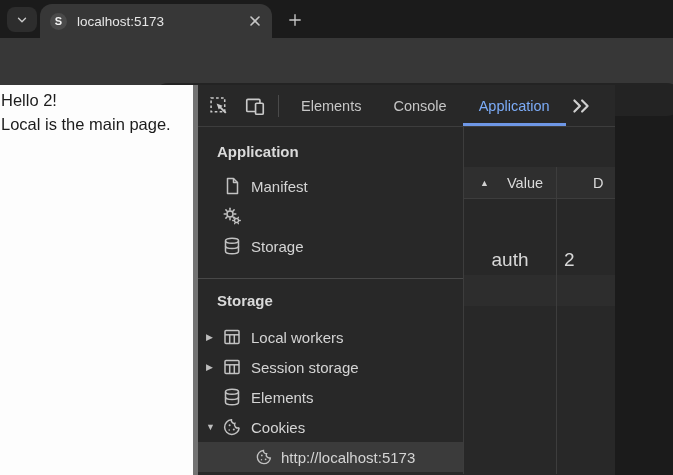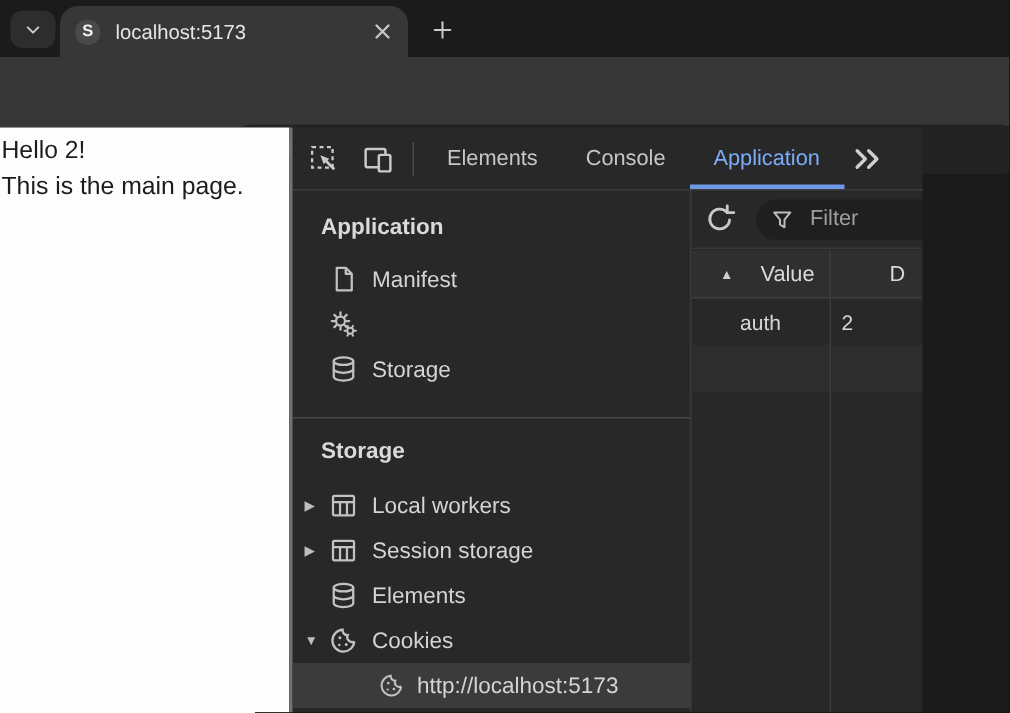--- a/index.html
+++ b/index.html
@@ -22,21 +22,21 @@
   .toolbar{position:absolute;left:0;top:38px;width:673px;height:47px;background:var(--chrome_bg,#373737);}
   .nav-btn{position:absolute;top:52px;width:20px;height:20px;color:#d5d5d5;cursor:pointer;}
   .nav-btn.disabled{color:#6d6d6d;}
   .urlbar{position:absolute;left:152px;top:45px;right:-10px;height:33px;border-radius:17px;background:var(--urlbar_bg,#232323);display:flex;align-items:center;padding-left:11px;cursor:text;}
   .site-info{width:17px;height:17px;color:#c9c9c9;flex:none;}
   .url-text{margin-left:12px;color:#dcdcdc;font-size:14.5px;white-space:nowrap;}
   
   .page{position:absolute;left:0;top:85px;width:193px;height:390px;background:var(--page_bg,#fdfdfd);color:#1c1c1c;padding:3px 16px 0 1px;}
   .page-line{font-size:16.5px;line-height:24px;white-space:nowrap;}
   
-  .devtools{position:absolute;left:193px;top:85px;width:422px;height:390px;background:var(--devtools_bg,#282828);border-left:2px solid #737373;color:#d2d2d2;}
+  .devtools{position:absolute;left:193px;top:85px;width:422px;height:390px;background:var(--devtools_bg,#282828);border-left:5px solid #737373;color:#d2d2d2;}
   .dt-tabstrip{height:42px;border-bottom:1px solid var(--panel_line,#3d3d3d);display:flex;align-items:center;padding-left:10px;}
   .icon-btn{width:22px;height:22px;color:#c9c9c9;cursor:pointer;flex:none;}
   .inspect-btn{margin-right:14px;}
   .device-btn{margin-right:12px;}
   .vdiv{width:1px;height:22px;background:#4a4a4a;margin-right:6px;flex:none;}
   .dt-tab{height:41px;display:flex;align-items:center;padding:0 16px;font-size:14.5px;color:#c6c6c6;cursor:pointer;white-space:nowrap;}
   .dt-tab:first-of-type{margin-left:12px;}
   .dt-tab.active{color:var(--accent_blue,#7cacf8);border-bottom:3px solid var(--underline_blue,#6e97e6);padding-top:3px;}
   .dt-more{margin-left:4px;width:22px;height:22px;color:#cfcfcf;cursor:pointer;}
   .dt-body{display:flex;height:347px;}
@@ -62,21 +62,21 @@
   .filter-pill input::placeholder{color:#9e9e9e;}
   .dt-table{position:absolute;left:0;top:40px;right:0;bottom:0;}
   .thead{height:32px;background:var(--header_row,#2f2f2f);border-bottom:1px solid var(--panel_line,#3d3d3d);display:flex;font-size:14.5px;color:#dadada;justify-content:flex-end;}
   .th{display:flex;align-items:center;overflow:hidden;flex:none;cursor:pointer;}
   .th-name{width:92px;padding:0 10px 0 8px;}
   .th-name span:first-child{flex:1;}
   .sort{font-size:9px;color:#d0d0d0;}
   .th-value{width:87px;padding-left:8px;}
   .th-d{width:23px;padding-left:7px;}
   .th-p{flex:1;padding-left:6px;}
-  .trow{height:31px;display:flex;font-size:14px;color:#d8d8d8;cursor:pointer;}
+  .trow{height:31px;display:flex;font-size:19px;color:#d8d8d8;cursor:pointer;margin-top:45px;}
   .td{display:flex;align-items:center;overflow:hidden;flex:none;}
   .td-name{width:92px;justify-content:center;}
   .td-value{width:87px;padding-left:8px;}
   .td-d{width:23px;padding-left:5px;}
   .td-p{flex:1;padding-left:4px;}
   .trow-stripe{height:31px;background:var(--stripe,#2d2d2d);}
   .col-line{position:absolute;top:0;bottom:0;width:1px;background:var(--panel_line,#3d3d3d);}
   .cl1{left:92px;}.cl2{left:179px;}.cl3{left:202px;}
 </style>
 </head>
@@ -141,21 +141,21 @@
             <line x1="10" y1="9" x2="10" y2="13.6" stroke-linecap="round"></line>
             <circle cx="10" cy="6.2" r="0.6" fill="currentColor" stroke="none"></circle>
           </svg>
       </span>
       <span class="url-text">localhost:5173</span>
     </div>
   </div>
 
   <div class="page">
     <div class="page-line">Hello 2!</div>
-    <div class="page-line">This is the main page.</div>
+    <div class="page-line">Local is the main page.</div>
   </div>
 
   <div class="devtools">
     <div class="dt-tabstrip">
       <div class="icon-btn inspect-btn">
         <svg width="22" height="22" viewBox="0 0 20 20" fill="none" stroke="currentColor">
             <rect x="2.8" y="2.8" width="12.4" height="12.4" stroke-width="1.4" stroke-dasharray="2.4 2.1"></rect>
             <line x1="16.2" y1="16.2" x2="9.6" y2="9.6" stroke-width="1.7"></line>
             <polygon points="7.8,7.8 13.2,9.8 9.8,13.2" fill="currentColor" stroke="none"></polygon>
           </svg>
@@ -288,36 +288,20 @@
                   <circle cx="11.8" cy="12.6" r="1" fill="currentColor" stroke="none"></circle>
                   <circle cx="7.2" cy="13" r="0.8" fill="currentColor" stroke="none"></circle>
                 </svg>
             </span>
             <span class="item-label">http://localhost:5173</span>
           </div>
         </div>
       </div>
 
       <div class="dt-main">
-        <div class="dt-toolbar">
-          <div class="refresh-btn">
-            <svg width="22" height="22" viewBox="0 0 20 20" fill="none" stroke="currentColor" stroke-width="1.7" stroke-linecap="round">
-                <path d="M15.8 10.5 A6 6 0 1 1 14 5.7"></path>
-                <polyline points="14.4,2 14.4,6.1 18.4,6.1"></polyline>
-              </svg>
-          </div>
-          <div class="filter-pill">
-            <span class="funnel">
-              <svg width="15" height="15" viewBox="0 0 16 16" fill="none" stroke="currentColor" stroke-width="1.4" stroke-linejoin="round">
-                  <path d="M2.2 2.8 H13.8 L9.6 7.9 V13.4 L6.4 11.4 V7.9 Z"></path>
-                </svg>
-            </span>
-            <input type="text" placeholder="Filter" style="">
-          </div>
-        </div>
 
         <div class="dt-table">
           <div class="thead">
             <div class="th th-name">
               <span>Name</span>
               <span class="sort">▲</span>
             </div>
             <div class="th th-value">
               <span>Value</span>
             </div>

